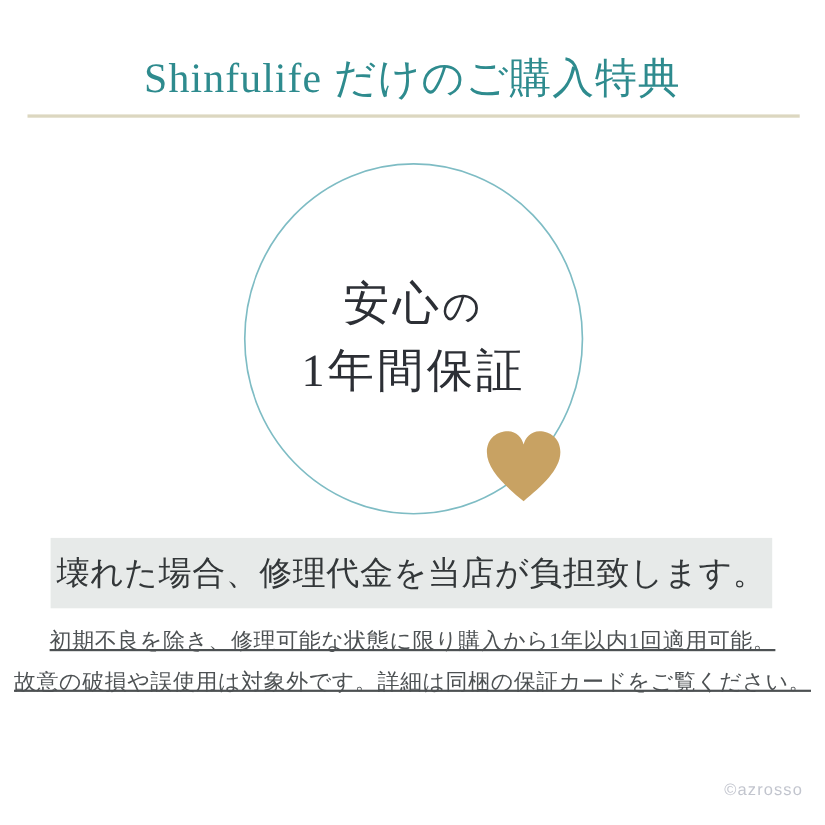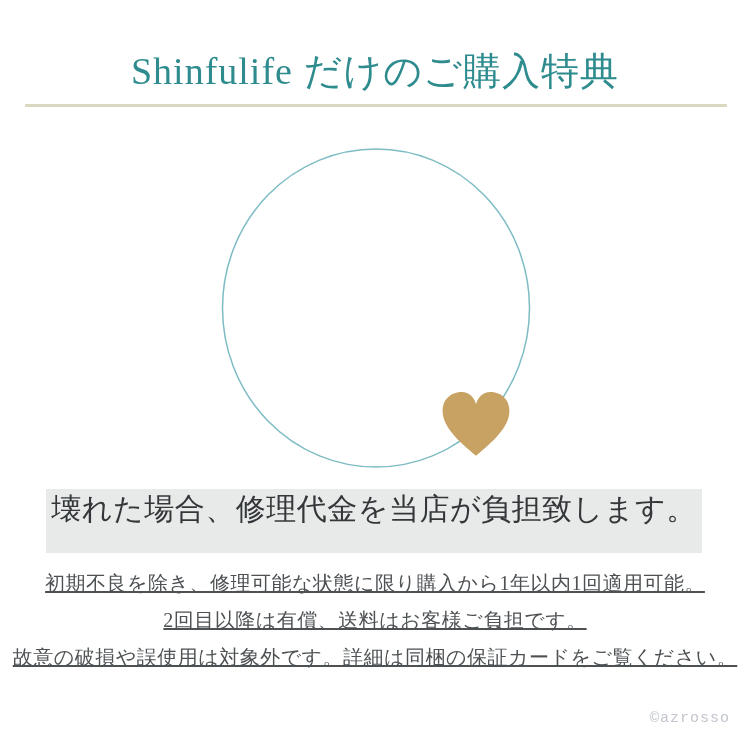--- a/index.html
+++ b/index.html
@@ -58,21 +58,21 @@
     font-size: 34px;
   }
   .banner {
     position: absolute;
     left: 46px;
     top: 489px;
     width: 656px;
     height: 64px;
     background: #e7eae9;
     display: flex;
-    align-items: flex-start;
+    align-items: center;
     justify-content: center;
     font-size: 30px;
     letter-spacing: 0.5px;
     color: #333739;
     white-space: nowrap;
   }
   .notes {
     position: absolute;
     left: 0;
     top: 565px;
@@ -87,45 +87,46 @@
     white-space: nowrap;
     text-decoration: underline;
   }
   .watermark {
     position: absolute;
     top: 710px;
     right: 20px;
     font-size: 15px;
     letter-spacing: 1px;
     color: #c2c5ce;
-    font-family: Liberation Mono, monospace;
+    font-family: Liberation Sans, sans-serif;
   }
 </style>
 </head>
 <body>
 
 <div class="page">
 
   <div class="title">Shinfulife だけのご購入特典</div>
 
   <div class="title-underline"></div>
 
   <svg class="circle-svg" viewBox="0 0 750 750" aria-hidden="true">
     <ellipse cx="376" cy="308" rx="153.5" ry="159" fill="none" stroke="#7ebcc4" stroke-width="1.5"></ellipse>
     <path d="M55 94 C30 74 4 52 4 28 C4 9 19 0 33 0 C45 0 53 9 55 18 C57 9 65 0 77 0 C91 0 106 9 106 28 C106 52 80 74 55 94 Z" transform="translate(440,392) scale(0.655,0.677)" fill="#c8a263"></path>
   </svg>
 
   <div class="circle-text">
+    <div><span>安心</span><span class="particle">の</span></div>
+    <div>1年間保証</div>
   </div>
 
   <div class="banner">
     <span>壊れた場合、修理代金を当店が負担致します。</span>
   </div>
 
   <div class="notes">
     <div class="note-line">初期不良を除き、修理可能な状態に限り購入から1年以内1回適用可能。</div>
-    <div class="note-line">2回目以降は有償、送料はお客様ご負担です。</div>
     <div class="note-line">故意の破損や誤使用は対象外です。詳細は同梱の保証カードをご覧ください。</div>
   </div>
 
   <div class="watermark">©azrosso</div>
 
 </div>
 
 </body></html>

